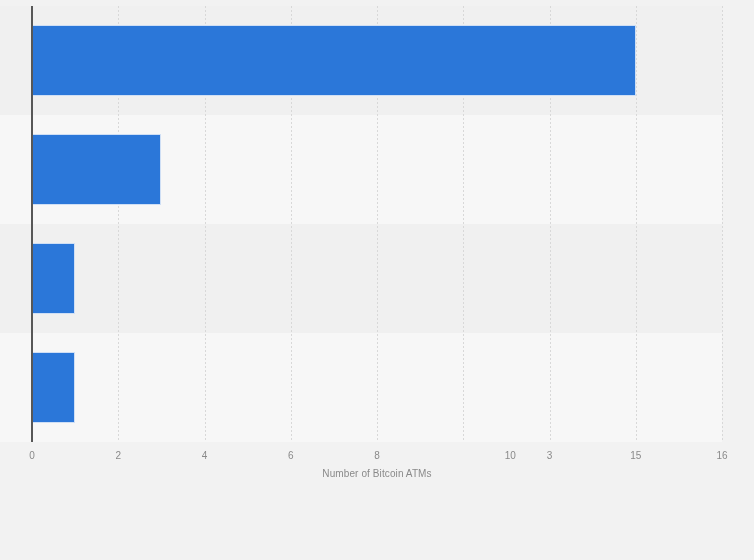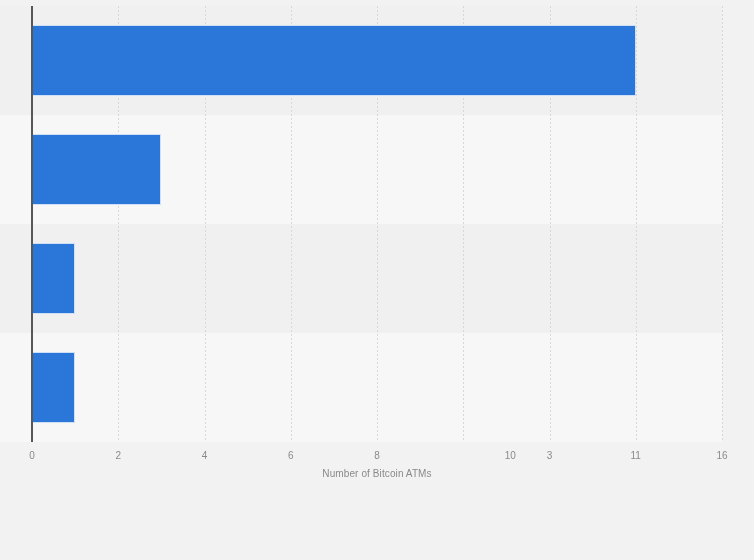--- a/index.html
+++ b/index.html
@@ -138,19 +138,19 @@
   <div id="y-axis-line"></div>
 
   <div id="x-tick-labels">
       <span class="tick-label" style="left: 0px; color: rgb(138, 138, 138);">0</span>
       <span class="tick-label" style="left: 86.25px; color: rgb(138, 138, 138);">2</span>
       <span class="tick-label" style="left: 172.5px; color: rgb(138, 138, 138);">4</span>
       <span class="tick-label" style="left: 258.75px; color: rgb(138, 138, 138);">6</span>
       <span class="tick-label" style="left: 345px; color: rgb(138, 138, 138);">8</span>
       <span class="tick-label" style="left: 431.25px; color: rgb(138, 138, 138); margin-left: 47px;">10</span>
       <span class="tick-label" style="left: 517.5px; color: rgb(138, 138, 138);">3</span>
-      <span class="tick-label" style="left: 603.75px; color: rgb(138, 138, 138);">11</span>
+      <span class="tick-label" style="left: 603.75px; color: rgb(138, 138, 138);">15</span>
       <span class="tick-label" style="left: 690px; color: rgb(138, 138, 138);">16</span>
     </div>
 
   <div id="x-axis-title">Number of Bitcoin ATMs</div>
 
 </div>
 
 </body></html>

